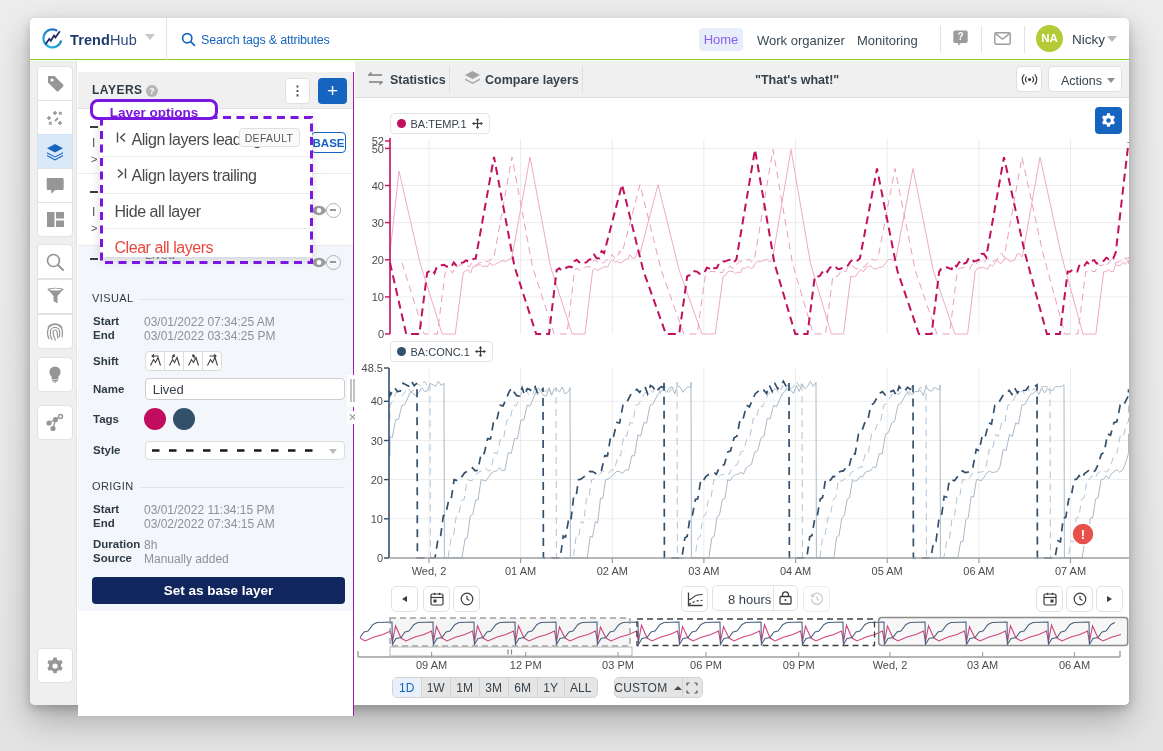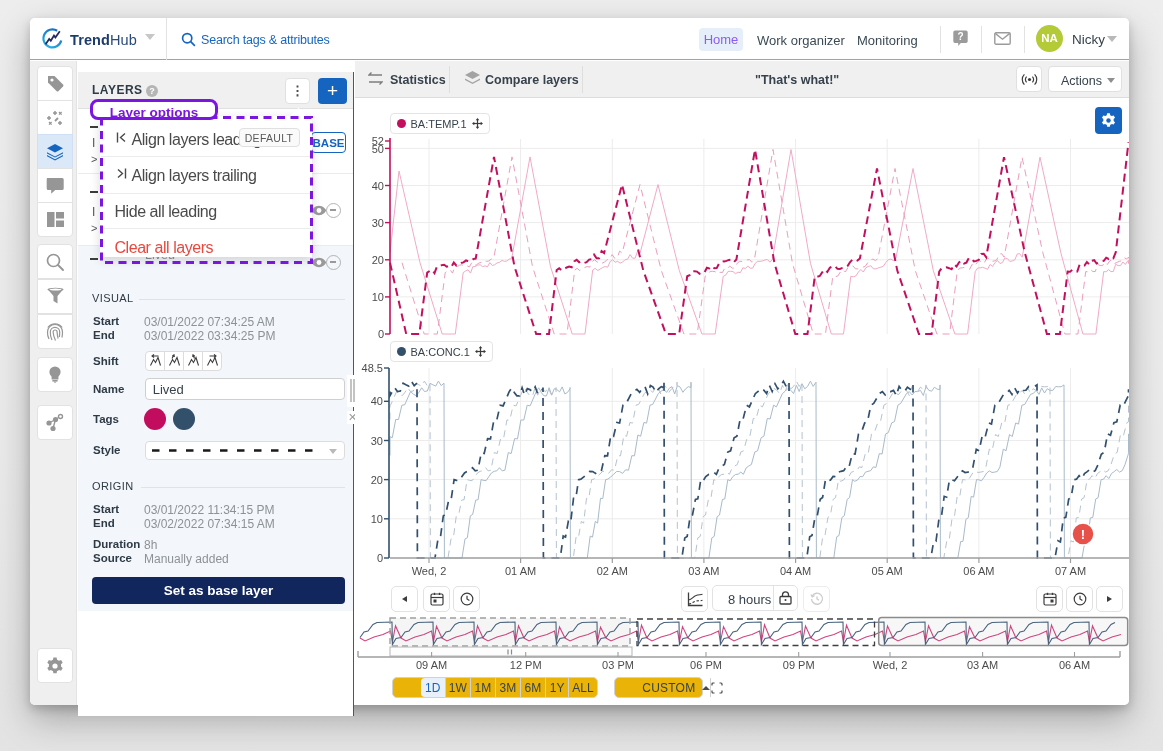--- a/index.html
+++ b/index.html
@@ -43,21 +43,21 @@
   .tbtxt { font-weight:bold; font-size:12.5px; color:#37424c; }
   .whbtn { position:absolute; background:#fff; border:1px solid #e0e0e0; border-radius:4px; }
   
   .chart-wrap { position:absolute; left:325px; top:81px; width:774px; height:606px; background:#fff;
                 border-radius:0 0 5px 0; }
   .chip { position:absolute; height:21px; background:#fff; border:1px solid #e4e4e4; border-radius:4px;
           font-size:11px; color:#37424c; display:flex; align-items:center; padding:0 6px; }
   .cbtn { position:absolute; width:27px; height:26px; background:#fff; border:1px solid #e2e2e2;
           border-radius:5px; display:flex; align-items:center; justify-content:center; }
   .preset { position:absolute; top:578px; height:21px; border:1px solid #d2d2d2; border-radius:5px;
-            background:#eab308; display:flex;padding-left:28px; }
+            background:#e5e5e5; display:flex; }
   .pcell { border-right:1px solid #d2d2d2; font-size:12px; color:#37424c; display:flex;
            align-items:center; justify-content:center; }
   .pcell:last-child { border-right:none; }
 </style>
 </head>
 <body>
 <div class="app">
 
   <div class="topnav" id="topnav">
 
@@ -291,21 +291,21 @@
           <path d="M1.5 0.5 V10.5 M9 1.5 L4.5 5.5 L9 9.5"></path>
         </svg>
       <span class="mitem" style="left:32px;top:15px">Align layers leading</span>
       <div class="abs" style="left:139px;top:12px;width:61px;height:19px;background:#fafafa;border:1px solid #e0e0e0;border-radius:4px;font-size:10.5px;color:#5a5a5a;text-align:center;line-height:18px;letter-spacing:.3px">DEFAULT</div>
       <div class="msep" style="top:39.5px"></div>
       <svg class="abs" style="left:16px;top:52px" width="11" height="11" viewBox="0 0 11 11" fill="none" stroke="#4a4a4a" stroke-width="1.4">
           <path d="M9.5 0.5 V10.5 M2 1.5 L6.5 5.5 L2 9.5"></path>
         </svg>
       <span class="mitem" style="left:32px;top:51px">Align layers trailing</span>
       <div class="msep" style="top:76.5px"></div>
-      <span class="mitem" style="left:15px;top:87px">Hide all leading</span>
+      <span class="mitem" style="left:15px;top:87px">Hide all layer</span>
       <div class="msep" style="top:112px"></div>
       <span class="mitem" style="left:15px;top:123px;color:#e8483f">Clear all layers</span>
     </div>
     <svg class="abs" style="left:21.5px;top:44px;z-index:6;pointer-events:none" width="213" height="148" viewBox="0 0 213 148">
         <rect x="1.5" y="1.5" width="210" height="145" fill="none" stroke="#7a16e0" stroke-width="3" stroke-dasharray="8 5.5"></rect>
       </svg>
     <div class="tooltip">Layer options</div>
 
     <div class="abs" style="left:0;top:539px;width:275px;height:105px;background:#fff"></div>
   </div>

